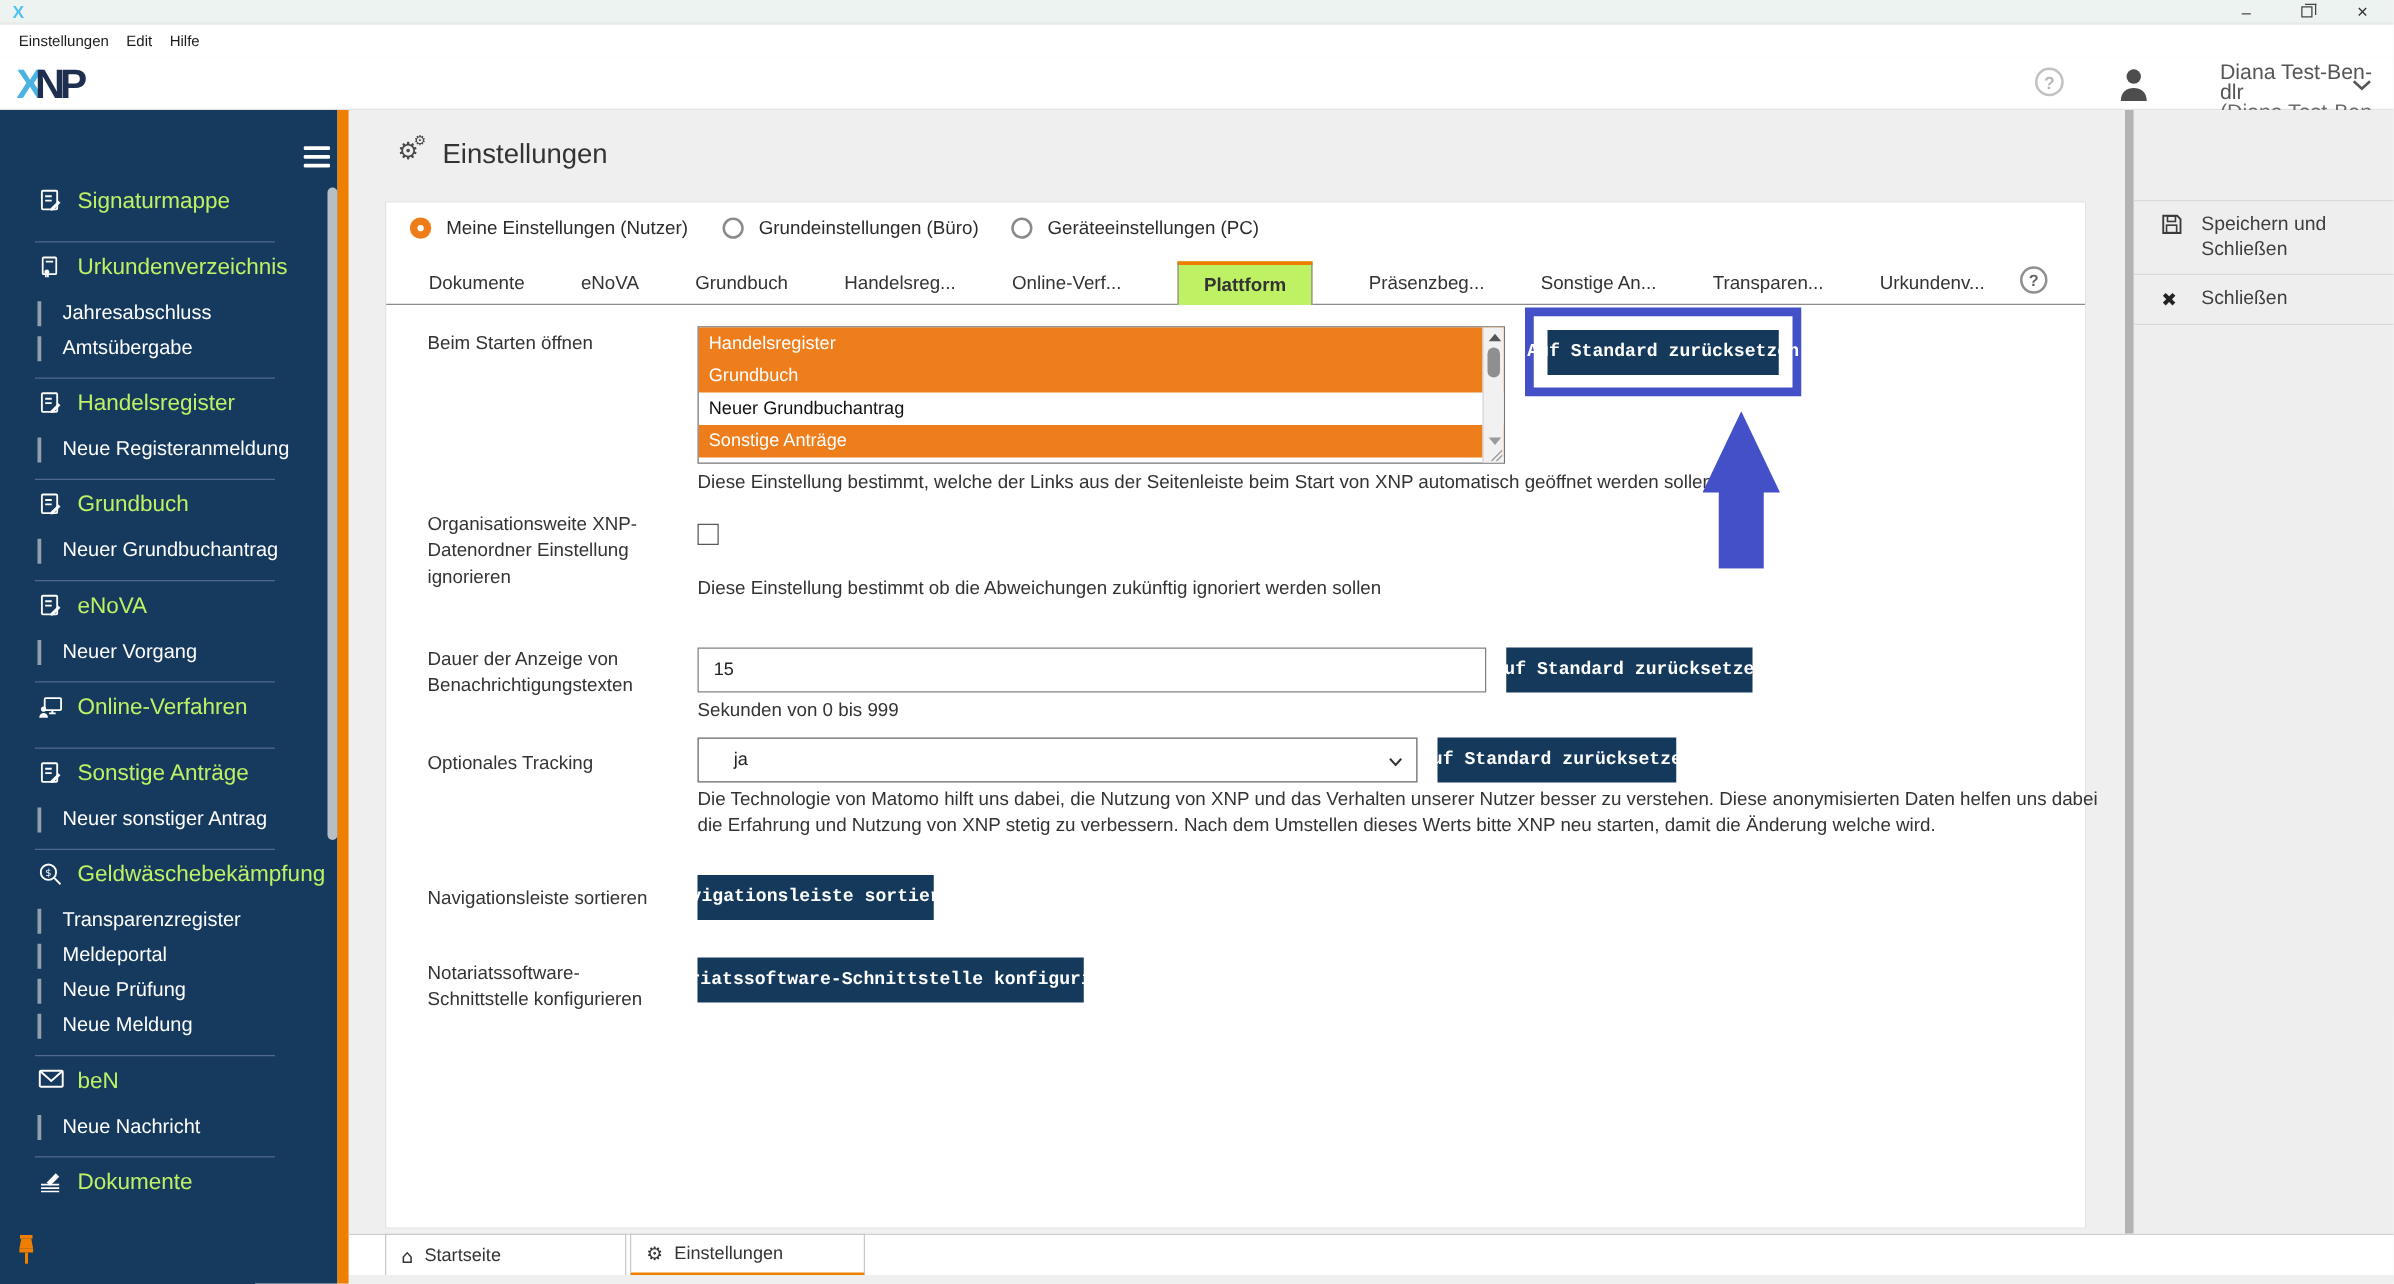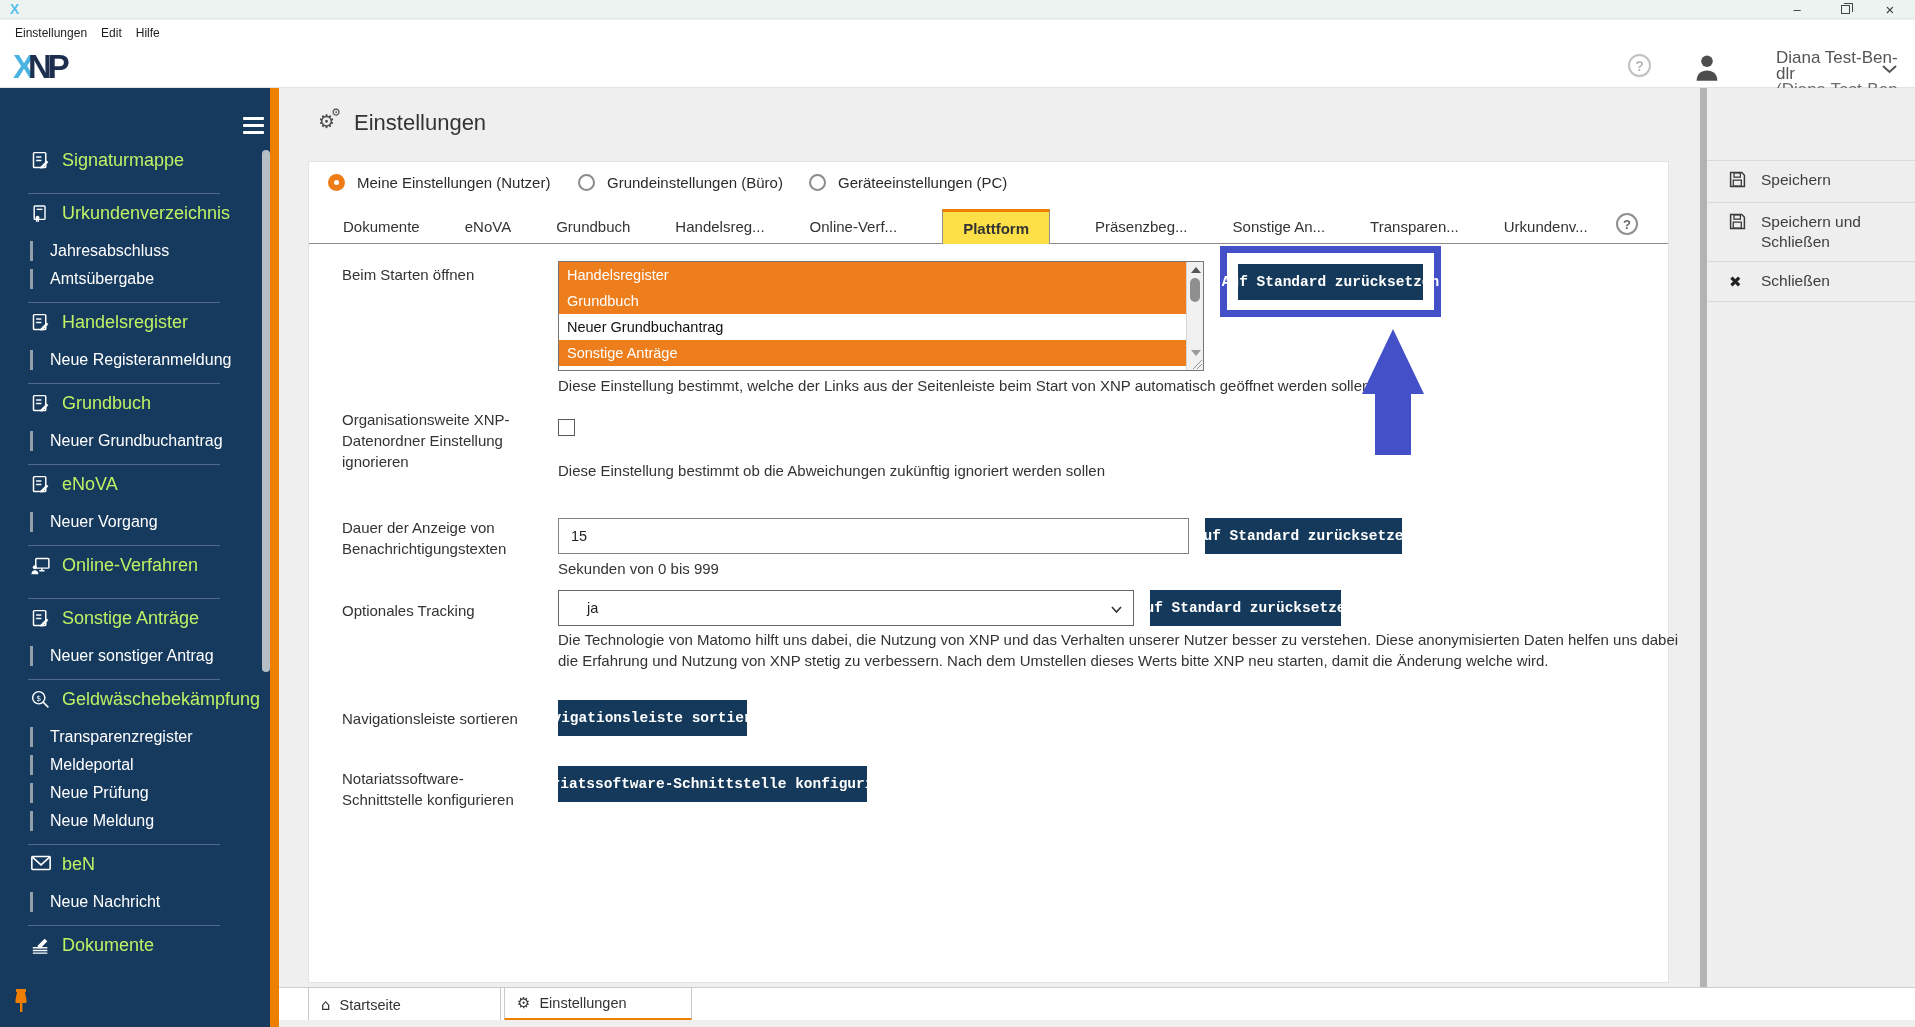--- a/index.html
+++ b/index.html
@@ -62,21 +62,21 @@
   .radio-item { position:absolute; display:flex; align-items:center; }
   .radio-on { width:17px; height:17px; border-radius:50%; background:#ee7d17; position:relative; }
   .radio-on::after { content:""; position:absolute; left:6px; top:6px; width:5px; height:5px; border-radius:50%; background:#fff; }
   .radio-off { width:17px; height:17px; border-radius:50%; border:2px solid #8b8b8b; background:#fff; }
   .radio-item span.rlab { margin-left:12px; font-size:15px; color:#2b2b2b; }
 
   
   #tabs-row { position:absolute; left:0; top:47px; width:100%; height:35px; display:flex; align-items:center; padding-left:34px; gap:45px; }
   #tabs-row::after { content:""; position:absolute; left:0; right:0; bottom:0; height:1px; background:#8c8c8c; }
   .tab { font-size:15px; color:#333; white-space:nowrap; cursor:pointer; }
-  .tab-box { height:35px; background:#fde047; border:1px solid #8c8c8c; border-top:3px solid #ee7f00; border-bottom:none; display:flex; align-items:center; padding:0 20px; font-weight:bold; z-index:2; position:relative; }
+  .tab-box { height:35px; background:#bef264; border:1px solid #8c8c8c; border-top:3px solid #ee7f00; border-bottom:none; display:flex; align-items:center; padding:0 20px; font-weight:bold; z-index:2; position:relative; }
   #tab-help { position:absolute; right:30px; top:4px; width:22px; height:22px; border:2px solid #8f8f8f; border-radius:50%; color:#666; font-weight:bold; font-size:13px; display:flex; align-items:center; justify-content:center; }
 
   .flabel { position:absolute; left:33px; width:190px; font-size:15px; color:#333; line-height:21px; }
   .fhelp { position:absolute; left:249px; font-size:15px; color:#333; white-space:nowrap; }
 
   
   #listbox { position:absolute; left:249px; top:99px; width:646px; height:110px; border:1px solid #767676; background:#fff; }
   .lb-row { height:26px; display:flex; align-items:center; padding-left:8px; font-size:14.5px; color:#111; }
   .lb-sel { background:#ee7d1c; color:#fff; }
   #lb-scroll { position:absolute; right:0; top:0; width:17px; height:108px; background:#f1f1f1; border-left:1px solid #d5d5d5; }
@@ -436,28 +436,20 @@
 
 <div id="vbar"></div>
 <div id="rightpanel">
   <div id="panel-items">
     <div class="panel-item">
       <span class="picon"><svg width="17" height="17" viewBox="0 0 16 16">
             <path d="M1.5 1.5h10.5l2.5 2.5v10.5H1.5z" fill="none" stroke="#3a3a3a" stroke-width="1.4"></path>
             <rect x="4.7" y="1.8" width="6" height="4" fill="none" stroke="#3a3a3a" stroke-width="1.2"></rect>
             <rect x="4" y="8.6" width="7.6" height="5.6" fill="none" stroke="#3a3a3a" stroke-width="1.2"></rect>
           </svg></span>
-      <span>Speichern</span>
-    </div>
-    <div class="panel-item">
-      <span class="picon"><svg width="17" height="17" viewBox="0 0 16 16">
-            <path d="M1.5 1.5h10.5l2.5 2.5v10.5H1.5z" fill="none" stroke="#3a3a3a" stroke-width="1.4"></path>
-            <rect x="4.7" y="1.8" width="6" height="4" fill="none" stroke="#3a3a3a" stroke-width="1.2"></rect>
-            <rect x="4" y="8.6" width="7.6" height="5.6" fill="none" stroke="#3a3a3a" stroke-width="1.2"></rect>
-          </svg></span>
       <span style="width:120px;">Speichern und Schließen</span>
     </div>
     <div class="panel-item">
       <span class="picon xicon">✖</span>
       <span>Schließen</span>
     </div>
   </div>
 </div>
 
 <div id="bottombar">

